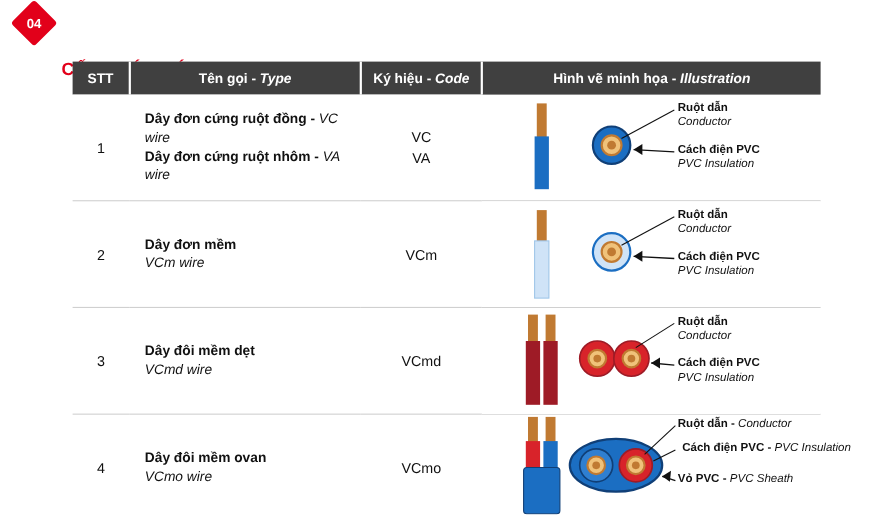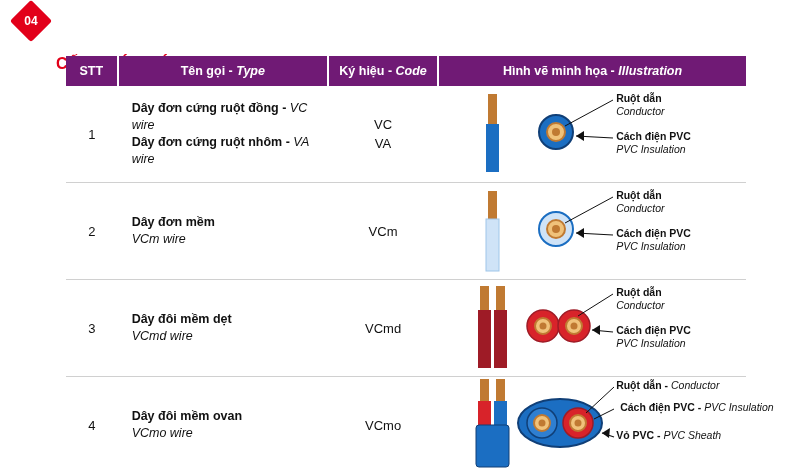--- a/index.html
+++ b/index.html
@@ -19,21 +19,21 @@
     display:flex;align-items:center;justify-content:center;
     color:#fff;font-size:12px;font-weight:bold;
   }
   .header-title{
     position:absolute;left:56px;top:9px;
     font-size:16px;font-weight:bold;color:#e2001a;letter-spacing:.3px;margin-top:46px;
   }
   
   .tbl{position:absolute;left:66px;top:56px;width:680px;border-collapse:collapse;}
   .thead-row td{
-    background:#701a75;color:#fff;text-align:center;vertical-align:middle;
+    background:#404040;color:#fff;text-align:center;vertical-align:middle;
     height:28px;font-size:12.5px;font-weight:bold;
     border-right:2px solid #fff;
   }
   .thead-row td:last-child{border-right:none;}
   .thead-row td .it{font-style:italic;font-weight:bold;}
   .c-stt{width:50px;}
   .c-name{width:215px;}
   .c-code{width:110px;}
   .c-ill{width:305px;margin-left:41px;}
   .body-row td{

